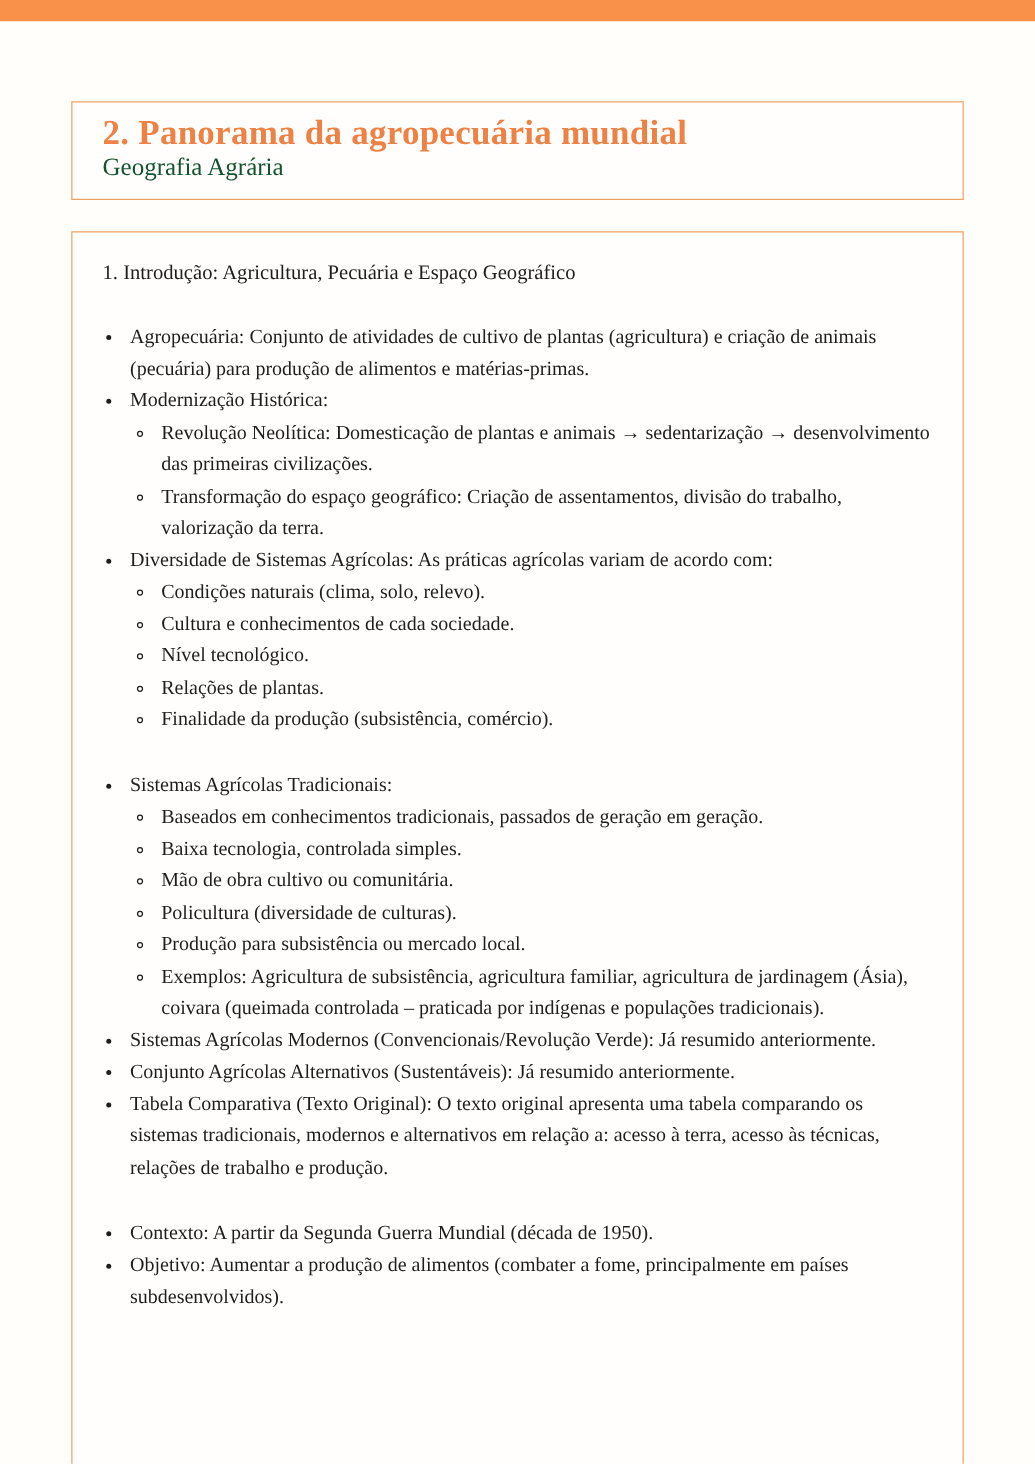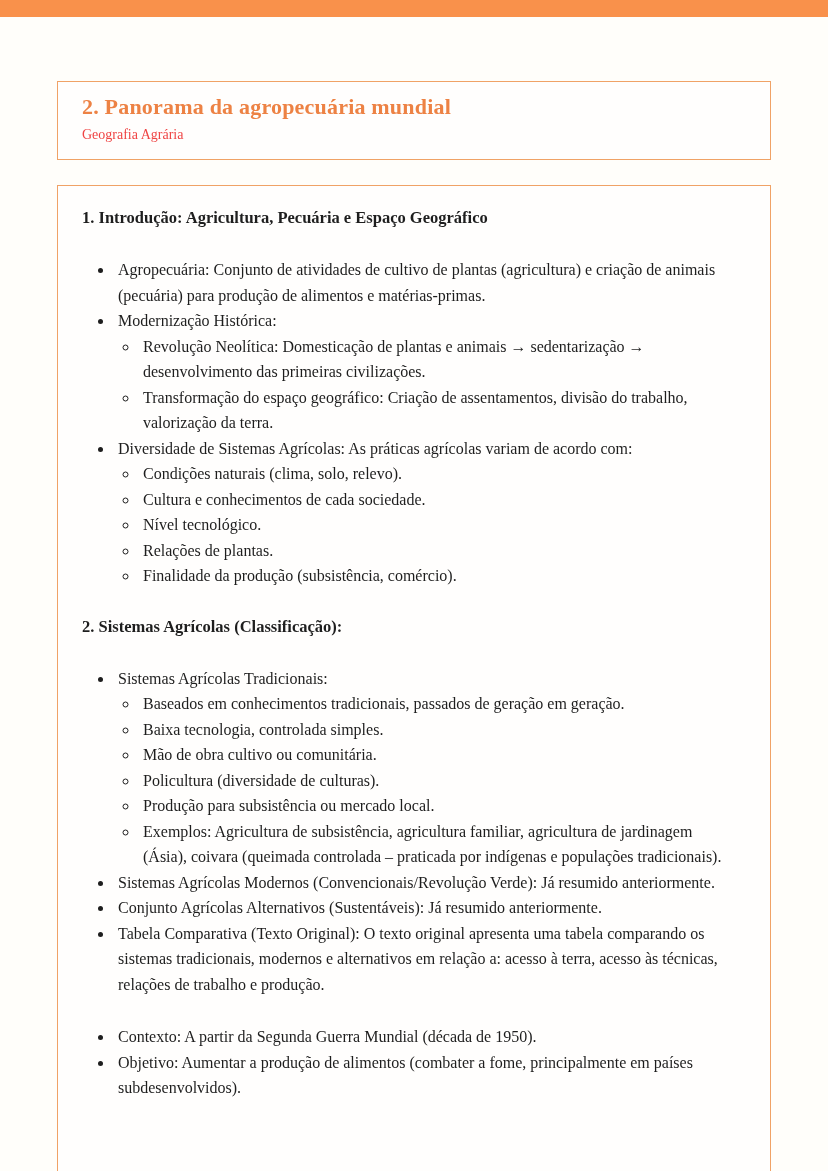--- a/index.html
+++ b/index.html
@@ -25,49 +25,49 @@
     border: 1px solid #f0a266;
     background: #fffefd;
     box-sizing: border-box;
   }
   .title-card {
     margin-top: 64px;
     padding: 9px 24px 13px 24px;
   }
   .title-card h1 {
     margin: 0;
-    font-size: 22px;
+    font-size: 28px;
     line-height: 32px;
     font-weight: bold;
     letter-spacing: 0.2px;
   }
   .title-card .subtitle {
-    font-size: 14px;
+    font-size: 20px;
     line-height: 23px;
-    color: #ef4444;
+    color: #14532d;
   }
   .content-card {
     margin-top: 25px;
     padding: 21px 26px 30px 24px;
     height: 1040px; 
   }
   .doc-section h2 {
     margin: 0 0 28px 0;
     font-size: 16.5px;
     line-height: 22px;
-    font-weight: bold;
+    font-weight: normal;
   }
   .doc-section {
     margin-bottom: 27px;
   }
   .doc-section:last-child {
     margin-bottom: 0;
   }
   ul.l1 {
-    margin: 14px;
+    margin: 0;
     padding-left: 18px;
     list-style: disc outside;
   }
   ul.l2 {
     margin: 0;
     padding-left: 21px;
     list-style: circle outside;
   }
   li {
     font-size: 16px;
@@ -98,21 +98,20 @@
           <li><span>Diversidade de Sistemas Agrícolas: As práticas agrícolas variam de acordo com:</span><ul class="l2">
               <li><span>Condições naturais (clima, solo, relevo).</span></li>
               <li><span>Cultura e conhecimentos de cada sociedade.</span></li>
               <li><span>Nível tecnológico.</span></li>
               <li><span>Relações de plantas.</span></li>
               <li><span>Finalidade da produção (subsistência, comércio).</span></li>
             </ul></li>
         </ul>
       </section>
       <section class="doc-section">
-        <h2>2. Sistemas Agrícolas (Classificação):</h2>
         <ul class="l1">
           <li><span>Sistemas Agrícolas Tradicionais:</span><ul class="l2">
               <li><span>Baseados em conhecimentos tradicionais, passados de geração em geração.</span></li>
               <li><span>Baixa tecnologia, controlada simples.</span></li>
               <li><span>Mão de obra cultivo ou comunitária.</span></li>
               <li><span>Policultura (diversidade de culturas).</span></li>
               <li><span>Produção para subsistência ou mercado local.</span></li>
               <li><span>Exemplos: Agricultura de subsistência, agricultura familiar, agricultura de jardinagem (Ásia), coivara (queimada controlada – praticada por indígenas e populações tradicionais).</span></li>
             </ul></li>
           <li><span>Sistemas Agrícolas Modernos (Convencionais/Revolução Verde): Já resumido anteriormente.</span></li>

